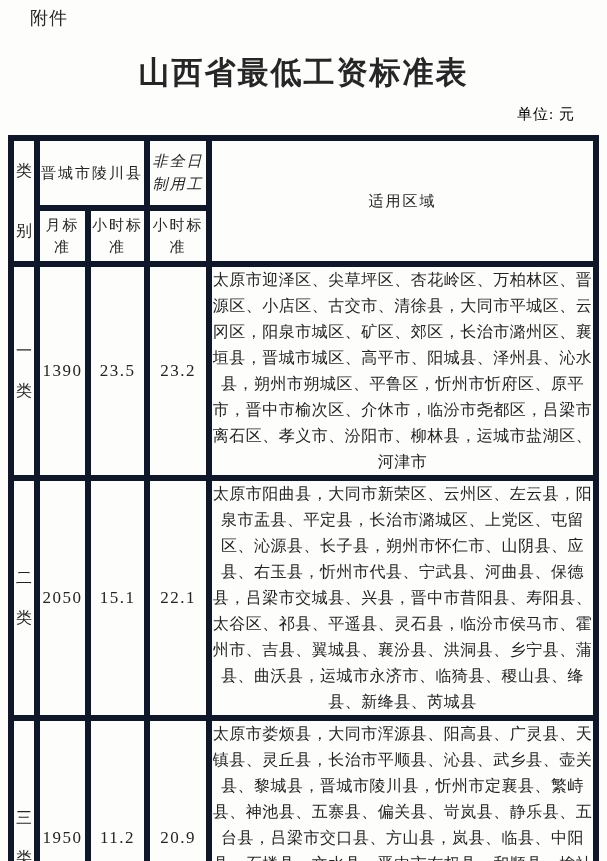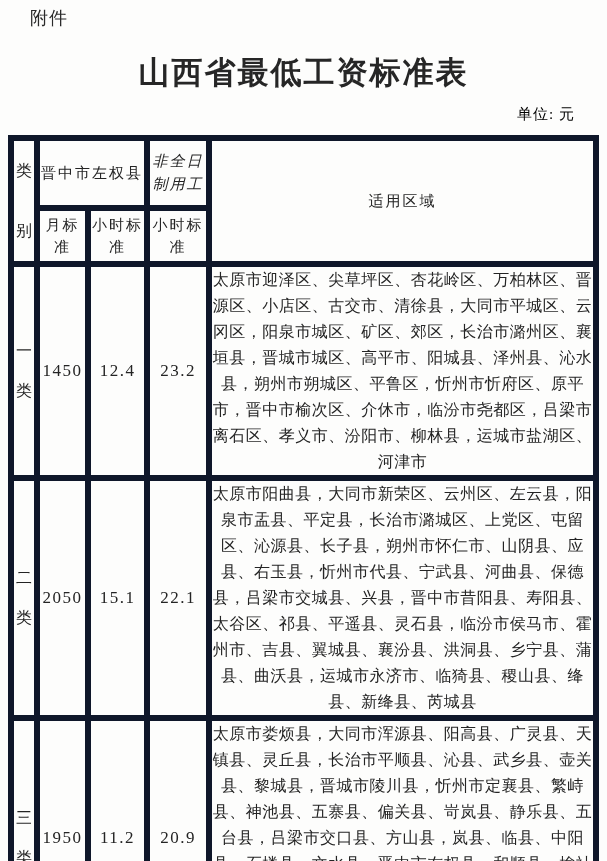--- a/index.html
+++ b/index.html
@@ -122,35 +122,35 @@
       <col style="width:26px">
       <col style="width:51px">
       <col style="width:59px">
       <col style="width:62px">
       <col style="width:387px">
     </colgroup>
 
     <tbody>
         <tr style="height:63px">
       <td class="cat-hdr" rowspan="2">类别</td>
-      <td class="hdr" colspan="2">晋中市左权县</td>
+      <td class="hdr" colspan="2">晋城市陵川县</td>
       <td class="hdr hdr-pt">非全日制用工</td>
       <td class="hdr" rowspan="2">适用区域</td>
     </tr>
 
     <tr style="height:50px">
       <td class="hdr hdr-month">月标准</td>
       <td class="hdr hdr-hour">小时标准</td>
       <td class="hdr hdr-hour">小时标准</td>
     </tr>
 
     <tr style="height:187px">
       <td class="cat">一类</td>
-      <td class="num">1450</td>
-      <td class="num">12.4</td>
+      <td class="num">1390</td>
+      <td class="num">23.5</td>
       <td class="num">23.2</td>
       <td class="regions">太原市迎泽区、尖草坪区、杏花岭区、万柏林区、晋源区、小店区、古交市、清徐县，大同市平城区、云冈区，阳泉市城区、矿区、郊区，长治市潞州区、襄垣县，晋城市城区、高平市、阳城县、泽州县、沁水县，朔州市朔城区、平鲁区，忻州市忻府区、原平市，晋中市榆次区、介休市，临汾市尧都区，吕梁市离石区、孝义市、汾阳市、柳林县，运城市盐湖区、河津市</td>
     </tr>
 
     <tr style="height:202px">
       <td class="cat">二类</td>
       <td class="num">2050</td>
       <td class="num">15.1</td>
       <td class="num">22.1</td>
       <td class="regions">太原市阳曲县，大同市新荣区、云州区、左云县，阳泉市盂县、平定县，长治市潞城区、上党区、屯留区、沁源县、长子县，朔州市怀仁市、山阴县、应县、右玉县，忻州市代县、宁武县、河曲县、保德县，吕梁市交城县、兴县，晋中市昔阳县、寿阳县、太谷区、祁县、平遥县、灵石县，临汾市侯马市、霍州市、吉县、翼城县、襄汾县、洪洞县、乡宁县、蒲县、曲沃县，运城市永济市、临猗县、稷山县、绛县、新绛县、芮城县</td>

